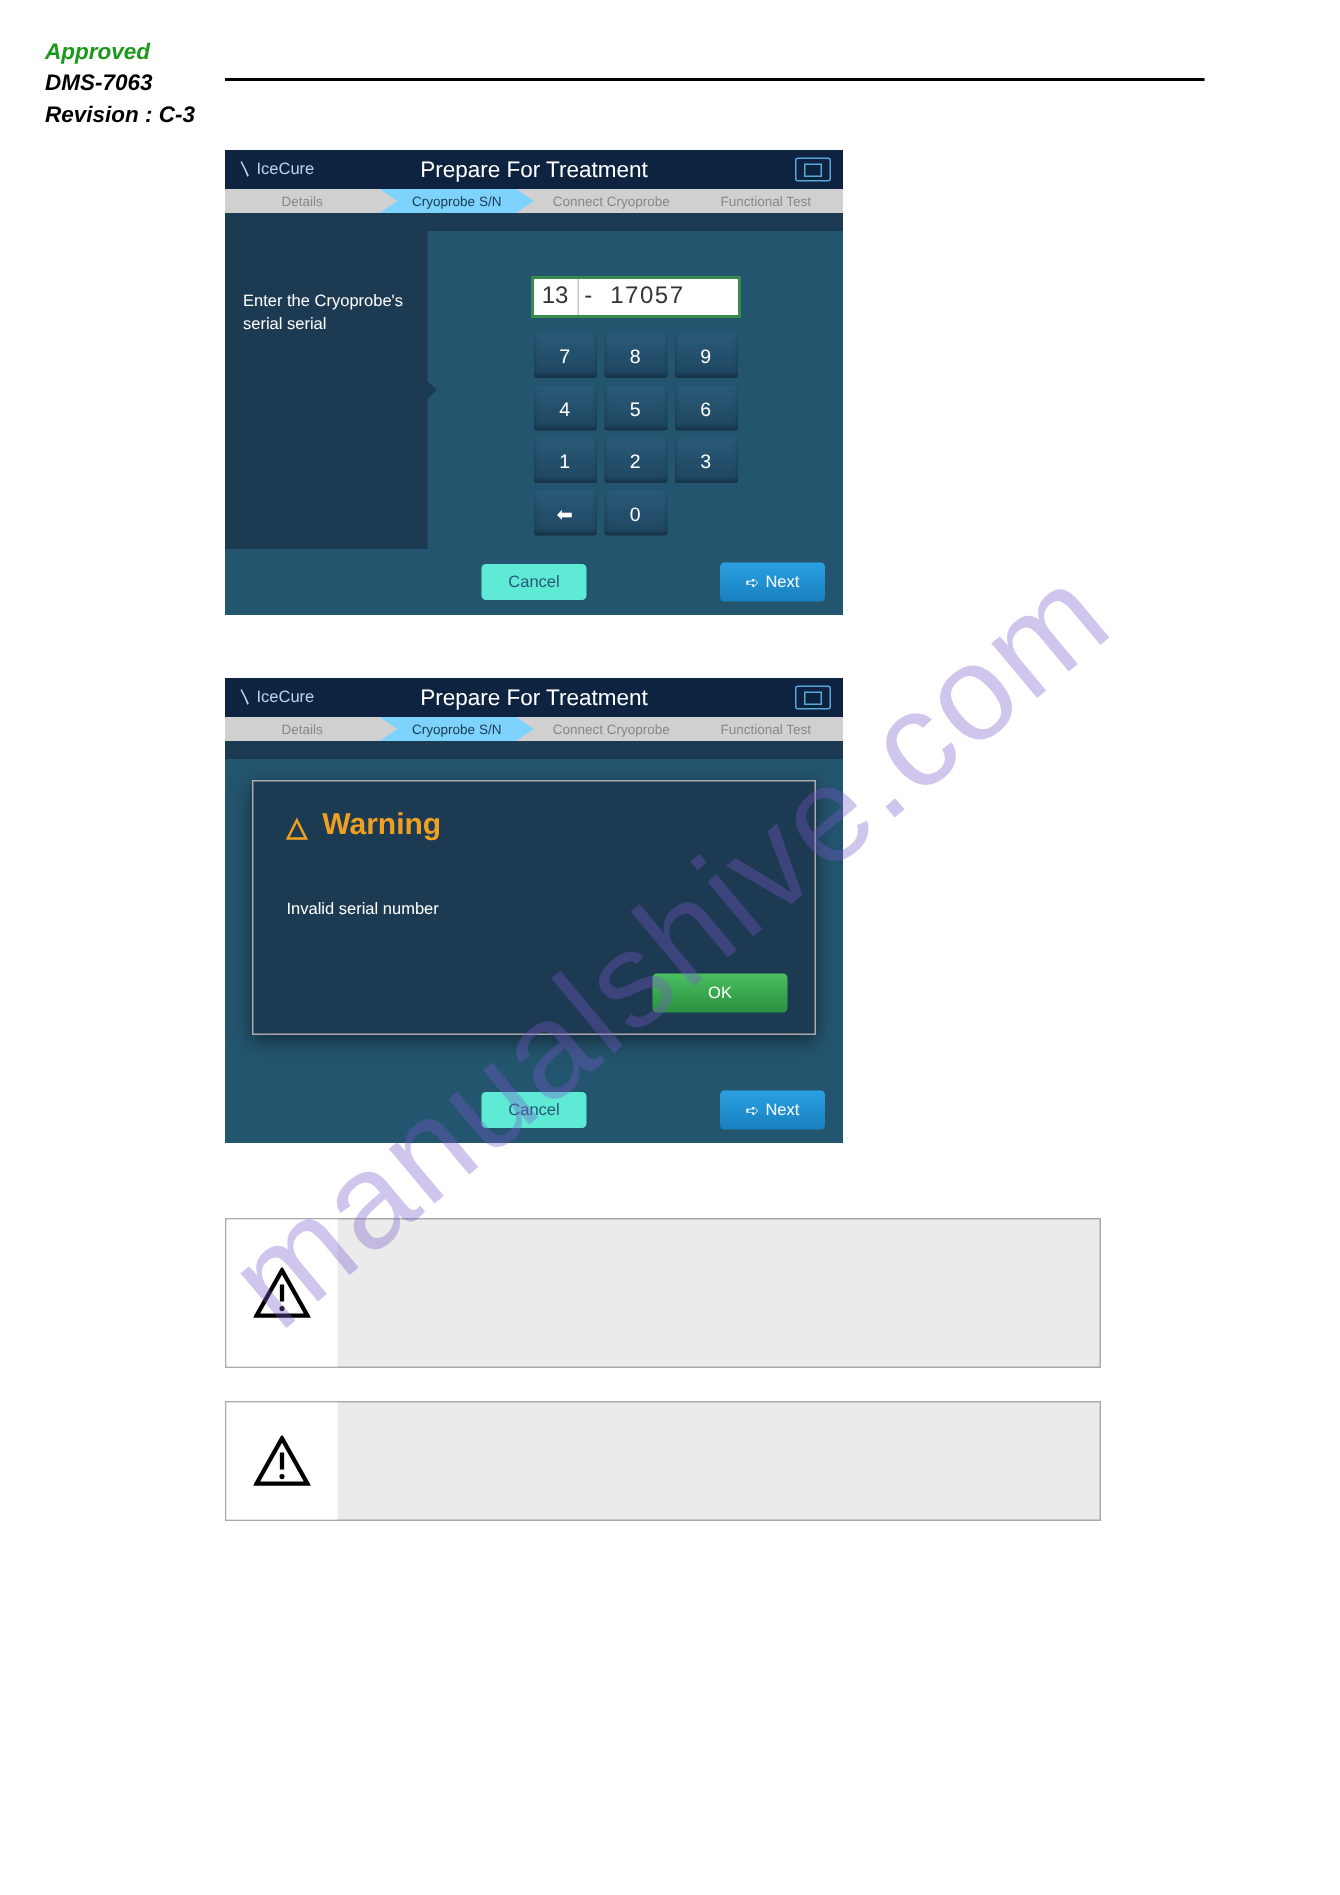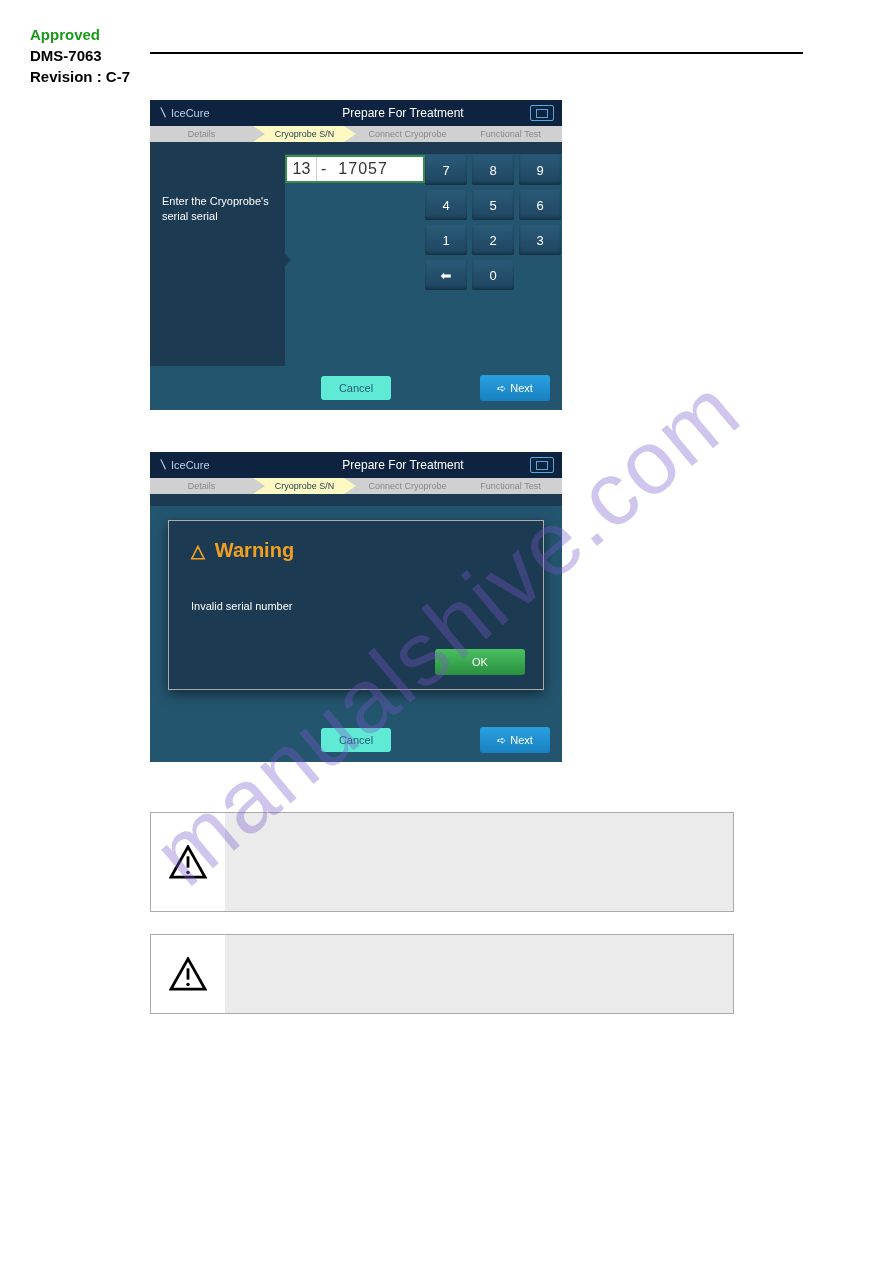--- a/index.html
+++ b/index.html
@@ -24,20 +24,21 @@
     pointer-events: none;
     letter-spacing: 2px;
   }
   .doc-header {
     position: absolute;
     top: 24px;
     left: 30px;
     font-weight: 900;
     font-size: 15px;
     line-height: 1.4;
+    font-style: italic;
   }
   .approved { color: #1a9a1a; }
   .docnum { color: #000; }
   .revision { color: #000; }
   .hr-line {
     position: absolute;
     top: 52px;
     left: 150px;
     right: 90px;
     height: 2px;
@@ -69,22 +70,21 @@
     color: #b8d4e8;
     font-size: 11px;
     display: flex;
     align-items: center;
     gap: 2px;
   }
   .ss-title {
     position: absolute;
     left: 50%;
     transform: translateX(-50%);
-    font-size: 12px;
-    margin-left: 47px;
+    font-size: 15px;
   }
   .ss-card {
     position: absolute;
     right: 8px;
     width: 24px;
     height: 16px;
     border: 1.5px solid #58a8d8;
     border-radius: 2px;
     display: flex;
     align-items: center;
@@ -106,21 +106,21 @@
   .step {
     flex: 1;
     display: flex;
     align-items: center;
     justify-content: center;
     font-size: 9px;
     color: #888;
     position: relative;
   }
   .step.active {
-    background: #fef9c3;
+    background: #7dd3fc;
     color: #1c3a52;
     clip-path: polygon(0 0, calc(100% - 12px) 0, 100% 50%, calc(100% - 12px) 100%, 0 100%, 12px 50%);
   }
   .step:first-child.active { clip-path: polygon(0 0, calc(100% - 12px) 0, 100% 50%, calc(100% - 12px) 100%, 0 100%); }
 
   .ss-body {
     position: absolute;
     top: 54px;
     bottom: 44px;
     left: 0;
@@ -144,23 +144,23 @@
     height: 0;
     border-top: 8px solid transparent;
     border-bottom: 8px solid transparent;
     border-left: 8px solid #1c3a52;
     transform: translateY(-50%);
   }
   .ss-right {
     flex: 1;
     background: #24556f;
     display: flex;
-    flex-direction: row;
-    align-items: flex-start;
-    padding-top: 1px;
+    flex-direction: column;
+    align-items: center;
+    padding-top: 30px;
   }
   .sn-display {
     background: #fff;
     border: 2px solid #3a8a4a;
     height: 28px;
     width: 140px;
     display: flex;
     align-items: center;
     font-size: 16px;
     color: #333;
@@ -312,21 +312,21 @@
 
 </style>
 </head>
 <body>
 
 <div class="watermark">manualshive.com</div>
 
 <div class="doc-header">
   <div class="approved">Approved</div>
   <div class="docnum">DMS-7063</div>
-  <div class="revision">Revision : C-7</div>
+  <div class="revision">Revision : C-3</div>
 </div>
 <div class="hr-line"></div>
 
 <div class="screenshot ss1">
   <div class="ss-header">
     <span class="ss-logo">〵<span>IceCure</span></span>
     <span class="ss-title">Prepare For Treatment</span>
     <span class="ss-card"></span>
   </div>
   <div class="ss-stepbar">

